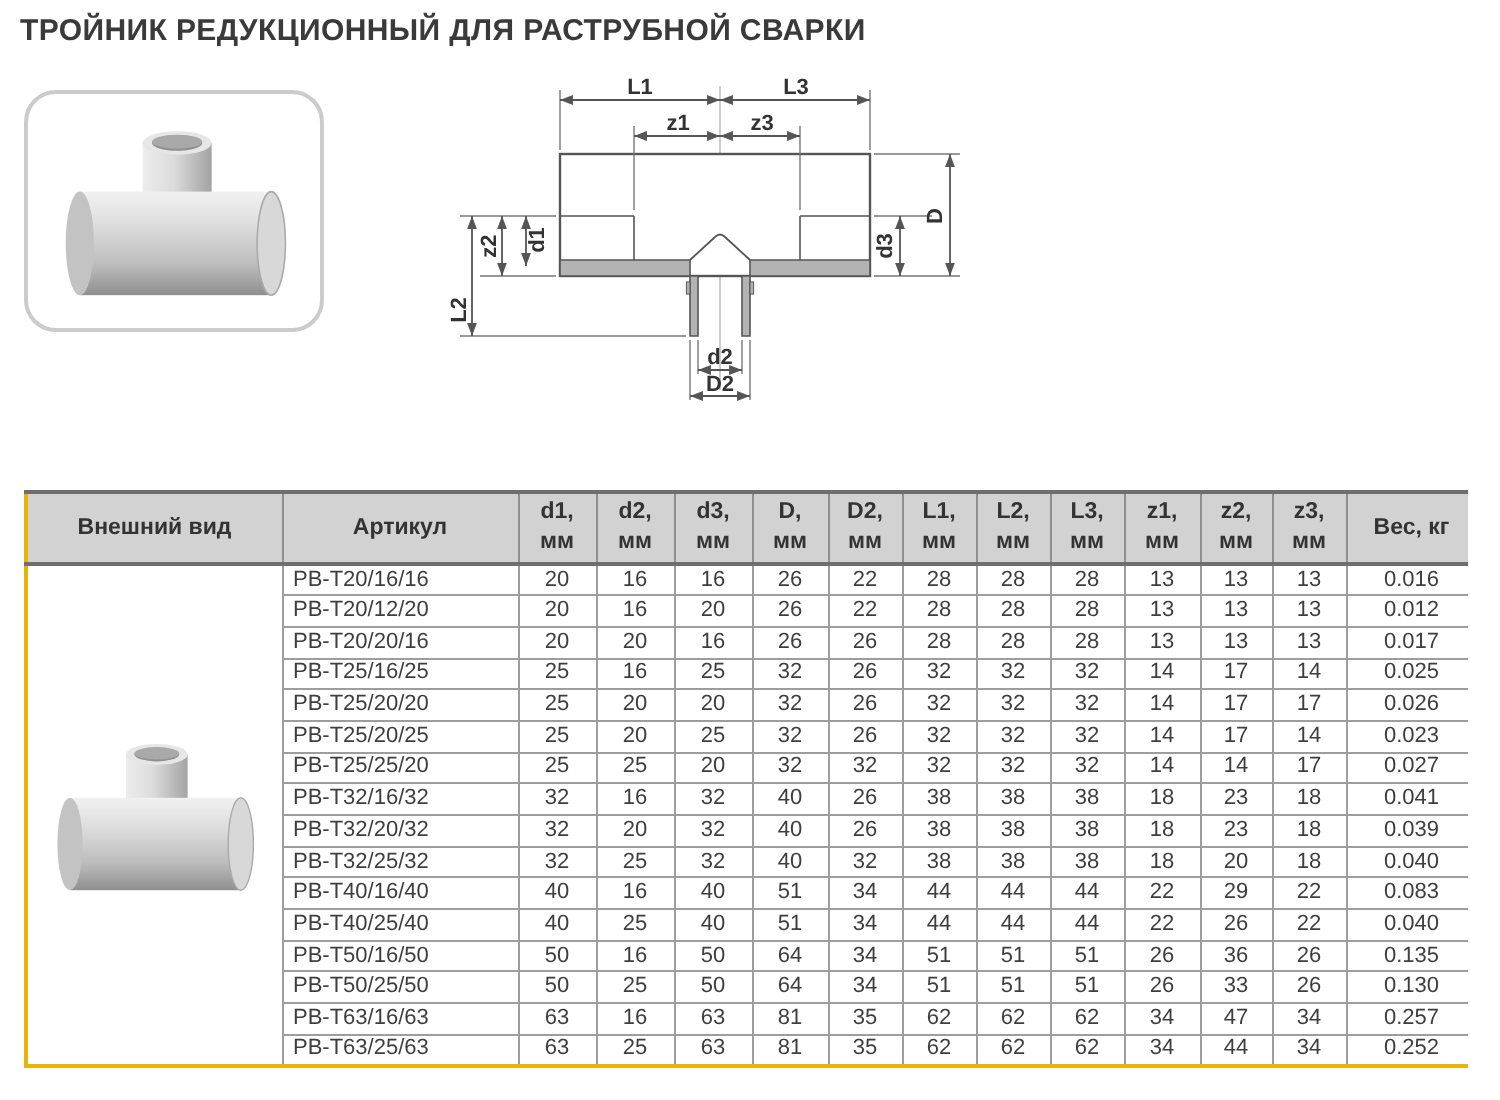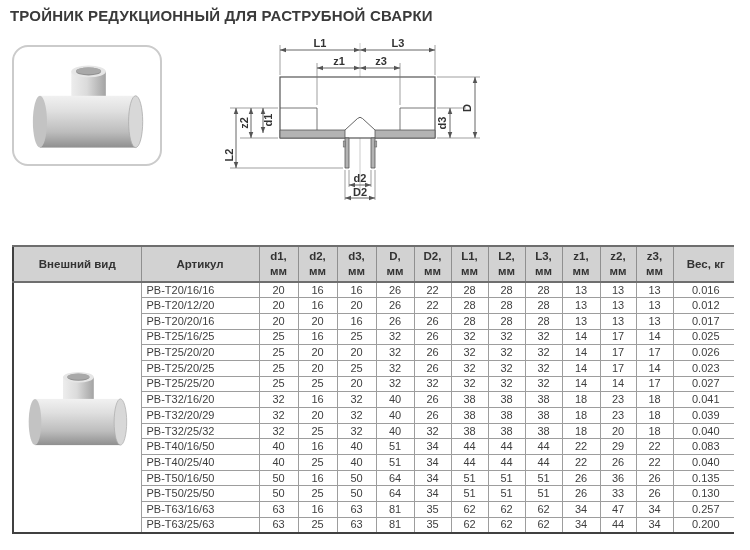--- a/index.html
+++ b/index.html
@@ -17,21 +17,21 @@
     border:2px solid #cbcbcb; border-radius:16px; background:#fff;
     display:flex; align-items:center; justify-content:center;
   }
   .photo-box svg { width:126px; height:102px; }
   .drawing { position:absolute; left:222px; top:35px; width:264px; height:205px; }
   .drawing svg { width:100%; height:100%; }
   .dim-label { font-family:"Liberation Sans",sans-serif; font-size:11px; font-weight:bold; fill:#333333; }
   table.spec {
     position:absolute; left:12px; top:245px; width:726px;
     border-collapse:collapse; table-layout:fixed;
-    border:2px solid #404040;
+    border:2px solid #eab308;
   }
   table.spec th {
     background:#d2d2d2; border:1px solid #8f8f8f;
     border-top:2px solid #6e6e6e; border-bottom:2px solid #6e6e6e;
     font-size:11.5px; font-weight:bold; color:#333333;
     height:36px; line-height:1.3; padding:1px 0; text-align:center; vertical-align:middle;
   }
   table.spec td {
     border:1px solid #9d9d9d; background:#ffffff;
     font-size:11px; color:#3e3e3e; text-align:center; vertical-align:middle;
@@ -331,36 +331,36 @@
           <td>32</td>
           <td>32</td>
           <td>32</td>
           <td>32</td>
           <td>14</td>
           <td>14</td>
           <td>17</td>
           <td>0.027</td>
         </tr>
         <tr>
-          <td class="article">PB-T32/16/20</td>
+          <td class="article">PB-T32/16/32</td>
           <td>32</td>
           <td>16</td>
           <td>32</td>
           <td>40</td>
           <td>26</td>
           <td>38</td>
           <td>38</td>
           <td>38</td>
           <td>18</td>
           <td>23</td>
           <td>18</td>
           <td>0.041</td>
         </tr>
         <tr>
-          <td class="article">PB-T32/20/29</td>
+          <td class="article">PB-T32/20/32</td>
           <td>32</td>
           <td>20</td>
           <td>32</td>
           <td>40</td>
           <td>26</td>
           <td>38</td>
           <td>38</td>
           <td>38</td>
           <td>18</td>
           <td>23</td>
@@ -376,21 +376,21 @@
           <td>32</td>
           <td>38</td>
           <td>38</td>
           <td>38</td>
           <td>18</td>
           <td>20</td>
           <td>18</td>
           <td>0.040</td>
         </tr>
         <tr>
-          <td class="article">PB-T40/16/50</td>
+          <td class="article">PB-T40/16/40</td>
           <td>40</td>
           <td>16</td>
           <td>40</td>
           <td>51</td>
           <td>34</td>
           <td>44</td>
           <td>44</td>
           <td>44</td>
           <td>22</td>
           <td>29</td>
@@ -463,18 +463,18 @@
           <td>25</td>
           <td>63</td>
           <td>81</td>
           <td>35</td>
           <td>62</td>
           <td>62</td>
           <td>62</td>
           <td>34</td>
           <td>44</td>
           <td>34</td>
-          <td>0.200</td>
+          <td>0.252</td>
         </tr>
       </tbody>
   </table>
 
 </div>
 
 </body></html>

